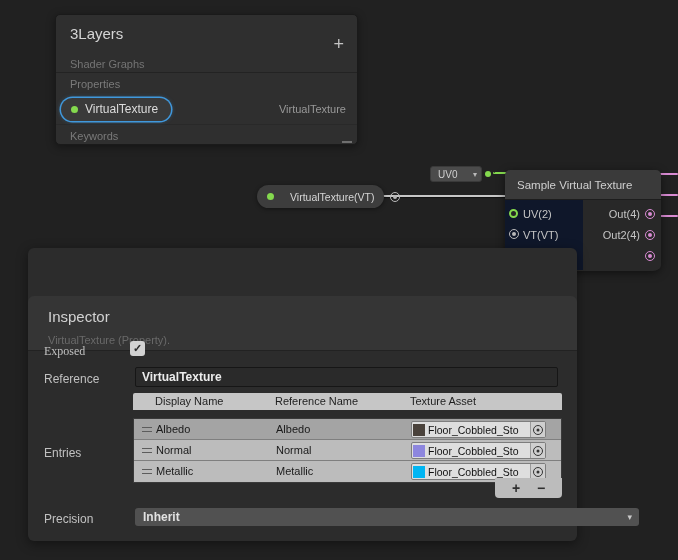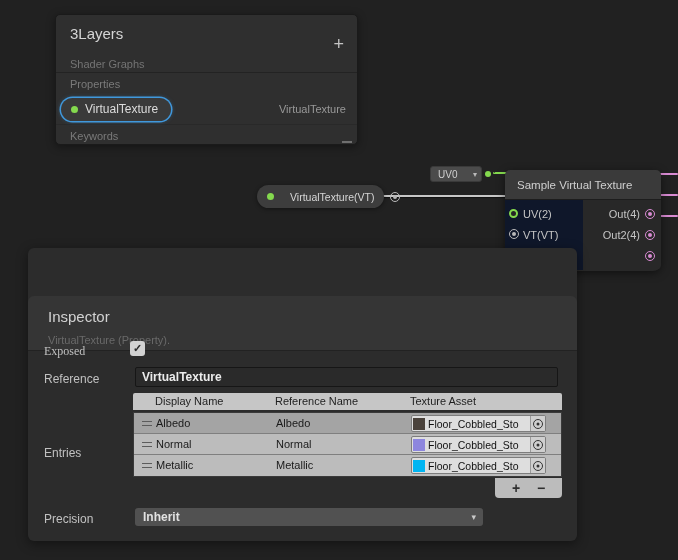--- a/index.html
+++ b/index.html
@@ -85,31 +85,31 @@
   .lbl-exposed   { top:96px;font-family:Liberation Serif, serif; }
   .lbl-reference { top:124px; }
   .lbl-entries   { top:198px; }
   .lbl-precision { top:264px; }
   .checkbox { position:absolute; left:102px; top:93px; width:15px; height:15px;
     background:#d2d2d2; border-radius:3px; color:#2b2b2b; font-size:11px; font-weight:bold;
     line-height:15px; text-align:center; cursor:pointer; }
   .ref-input { position:absolute; left:107px; top:119px; width:423px; height:20px;
     background:#2a2a2a; border:1px solid #161616; border-radius:2px;
     color:#ececec; font-weight:bold; font-size:12px; line-height:18px; padding-left:6px; }
-  .precision-dd { position:absolute; left:107px; top:260px; width:348px; height:18px;
+  .precision-dd { position:absolute; left:107px; top:260px; width:504px; height:18px;
     background:#515151; border-radius:3px; display:flex; align-items:center;
     font-size:12px; font-weight:600; color:#e2e2e2; padding:0 7px 0 8px; cursor:pointer;text-align:right; }
   .dd-arrow2 { margin-left:auto; font-size:9px; font-weight:normal; color:#c9c9c9; }
 
   
   .entries-table { position:absolute; left:105px; top:145px; width:429px; }
   .tbl-header { position:relative; height:17px; background:#c6c6c6; border-radius:2px 2px 0 0;
     font-size:11px; color:#1e1e1e; }
   .tbl-header span { position:absolute; top:2px; }
-  .tbl-rows { margin-top:2px; border:1px solid #3a3a3a; }
+  .tbl-rows { margin-top:8px; border:1px solid #3a3a3a; }
   .tbl-row { position:relative; height:21px; background:#bcbcbc; border-bottom:1px solid #7f7f7f;
     font-size:11px; color:#1a1a1a; cursor:pointer; }
   .tbl-row:last-child { border-bottom:none; }
   .tbl-row.selected { background:#a4a4a4; }
   .c1 { left:22px; } .c2 { left:142px; } .c3 { left:277px; }
   .tbl-row span.cell { position:absolute; top:4px; }
   .drag-handle { position:absolute; left:8px; top:8px; width:10px; height:5px;
     border-top:1.5px solid #5c5c5c; border-bottom:1.5px solid #5c5c5c; cursor:grab; }
   .tex-field { position:absolute; left:277px; top:2px; width:135px; height:17px;
     background:#dedede; border:1px solid #7d7d7d; border-radius:2px;

